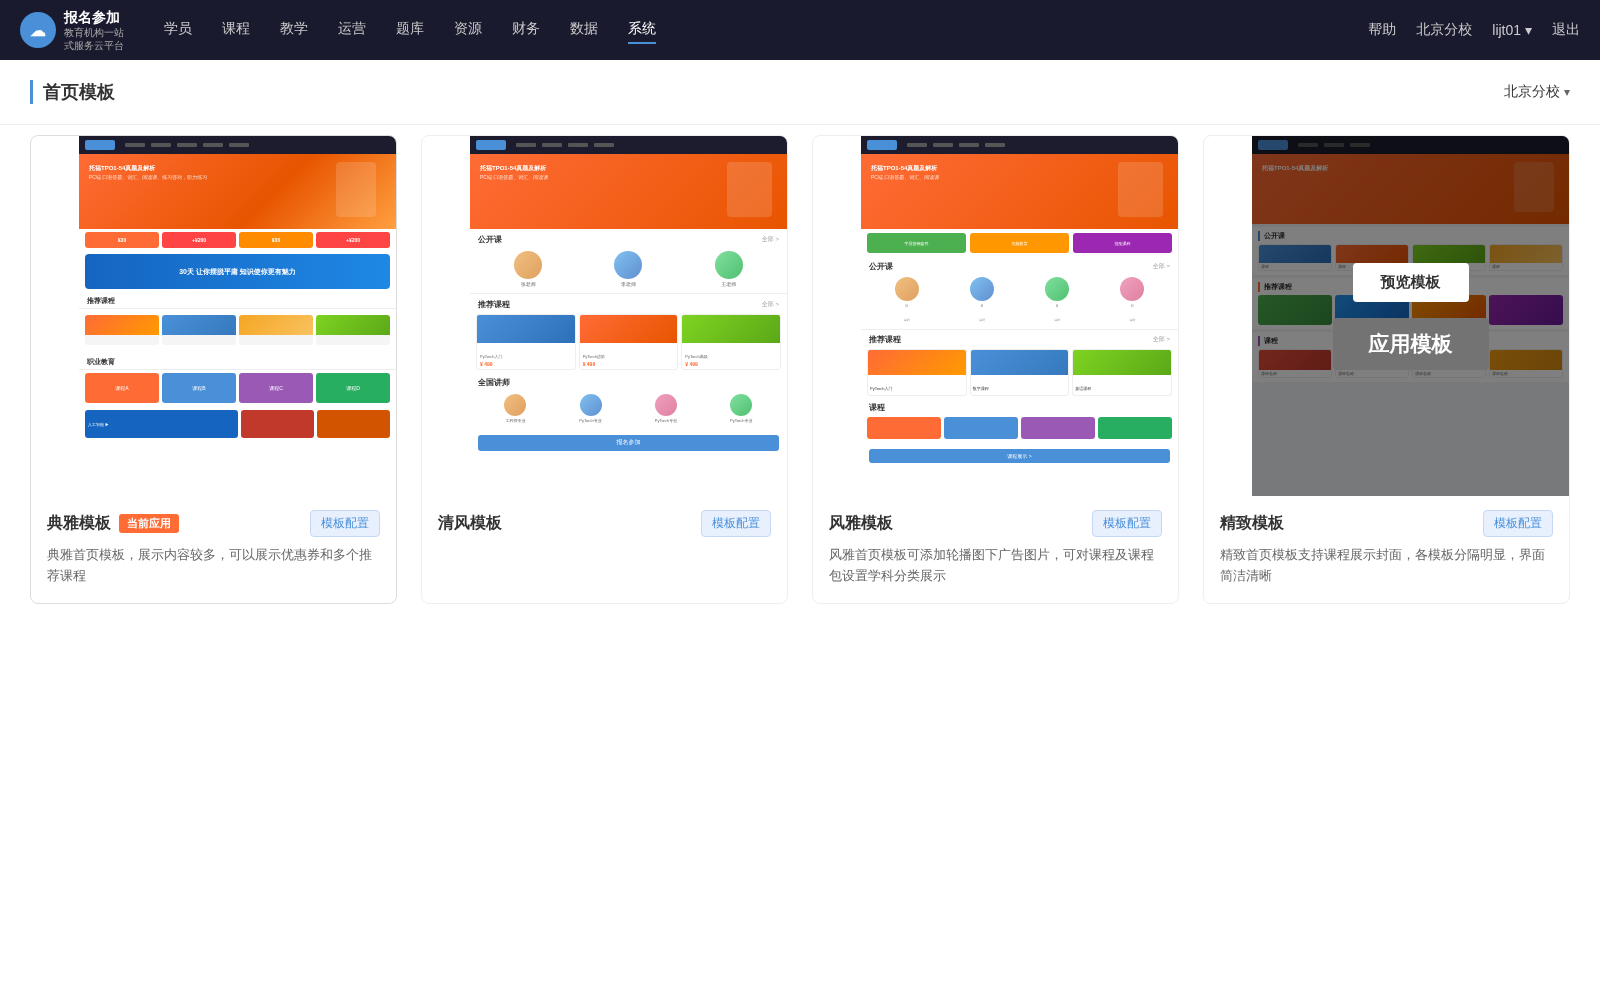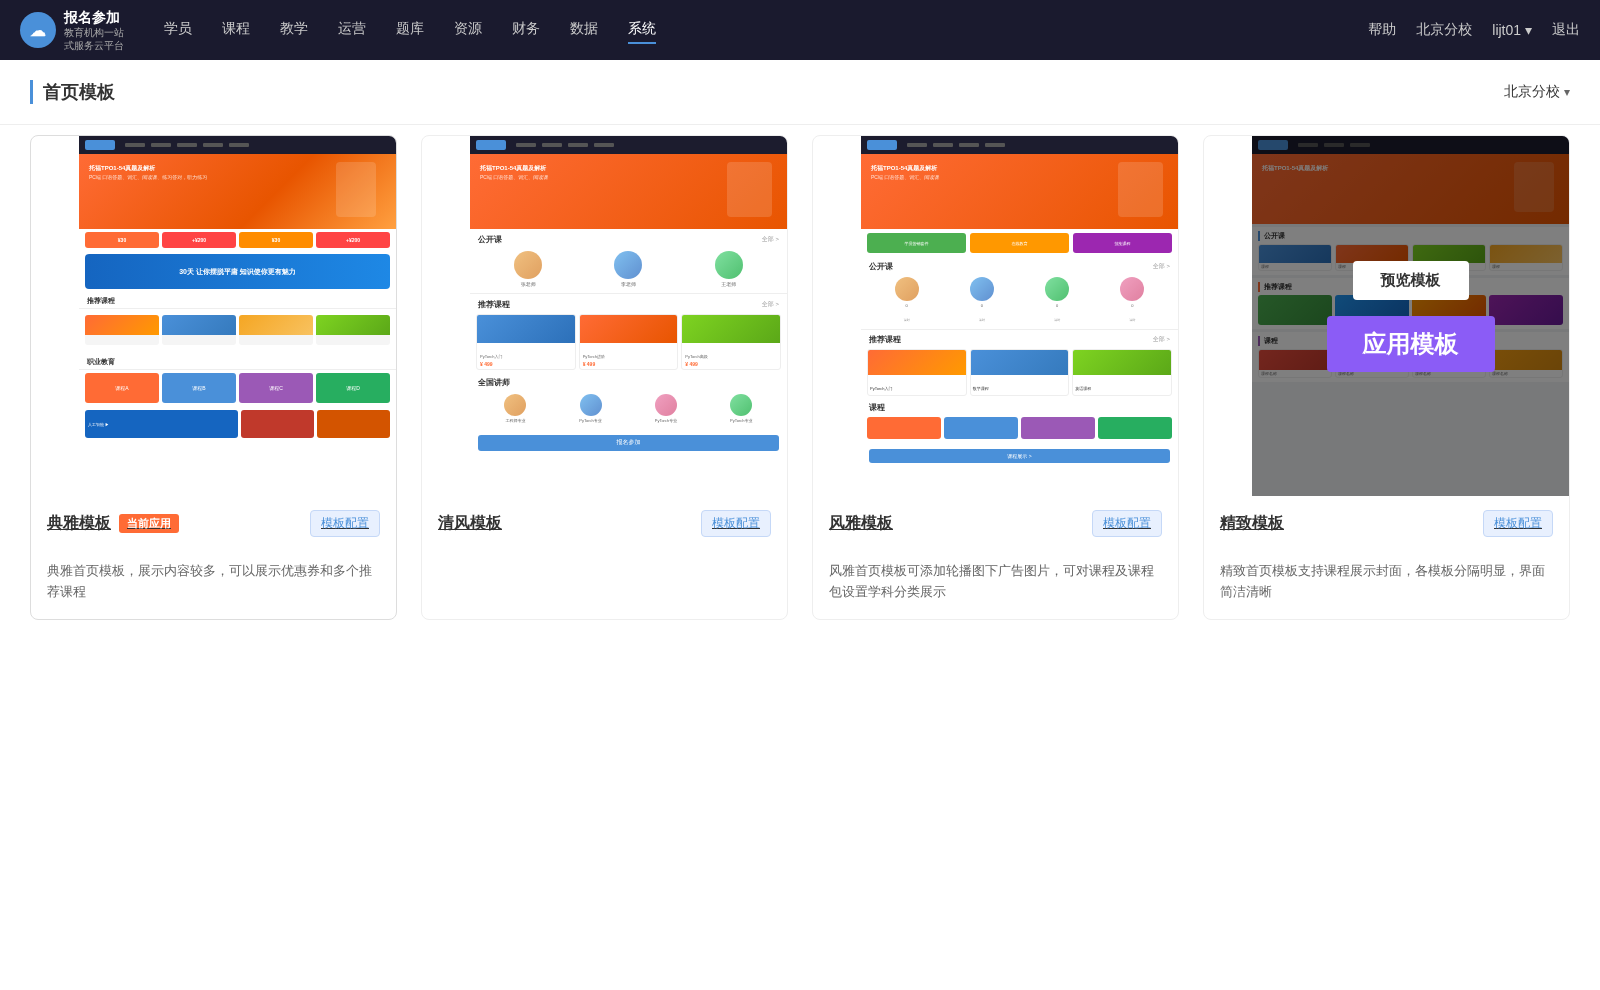--- a/index.html
+++ b/index.html
@@ -40,25 +40,25 @@
     .template-card { flex: 1; background: white; border: 1px solid #eee; border-radius: 8px; overflow: hidden; cursor: pointer; }
     .template-card.active-card { border-color: #ddd; }
 
     
     .template-preview { height: 360px; overflow: hidden; position: relative; background: #f8f8f8; margin-left: 48px; }
 
     
     .template-overlay { position: absolute; top: 0; left: 0; width: 100%; height: 100%; background: rgba(0,0,0,0.5); display: flex; flex-direction: column; align-items: center; justify-content: center; gap: 16px; }
     .overlay-btn { padding: 10px 28px; border-radius: 4px; font-size: 15px; cursor: pointer; border: none; font-weight: bold; }
     .preview-btn { background: white; color: #333; }
-    .apply-btn { background: #8b5cf6; color: white; font-size: 24px; padding: 12px 36px; }
+    .apply-btn { background: #737373; color: white; font-size: 21px; padding: 12px 36px; }
 
     
     .template-info { padding: 14px 16px 16px; }
-    .template-title-row { display: flex; align-items: center; justify-content: space-between; margin-bottom: 24px; text-decoration: underline; }
+    .template-title-row { display: flex; align-items: center; justify-content: space-between; margin-bottom: 8px; }
     .template-name { font-size: 16px; font-weight: bold; color: #333; display: flex; align-items: center; gap: 8px; }
     .current-badge { background: #ff6b35; color: white; font-size: 11px; padding: 2px 8px; border-radius: 3px; }
     .config-btn { background: #e8f0fe; color: #4a90d9; border: 1px solid #c5d8f7; font-size: 12px; padding: 4px 10px; border-radius: 4px; cursor: pointer; }
     .template-desc { color: #666; font-size: 13px; line-height: 1.6; }
 
     
     .mockup { width: 100%; height: 100%; background: #fff; overflow: hidden; }
     .mockup-topbar { height: 18px; background: #1c1c2e; display: flex; align-items: center; padding: 0 6px; }
     .mockup-logo { width: 30px; height: 10px; background: #4a90d9; border-radius: 2px; margin-right: 10px; }
     .mockup-nav { display: flex; gap: 6px; }

